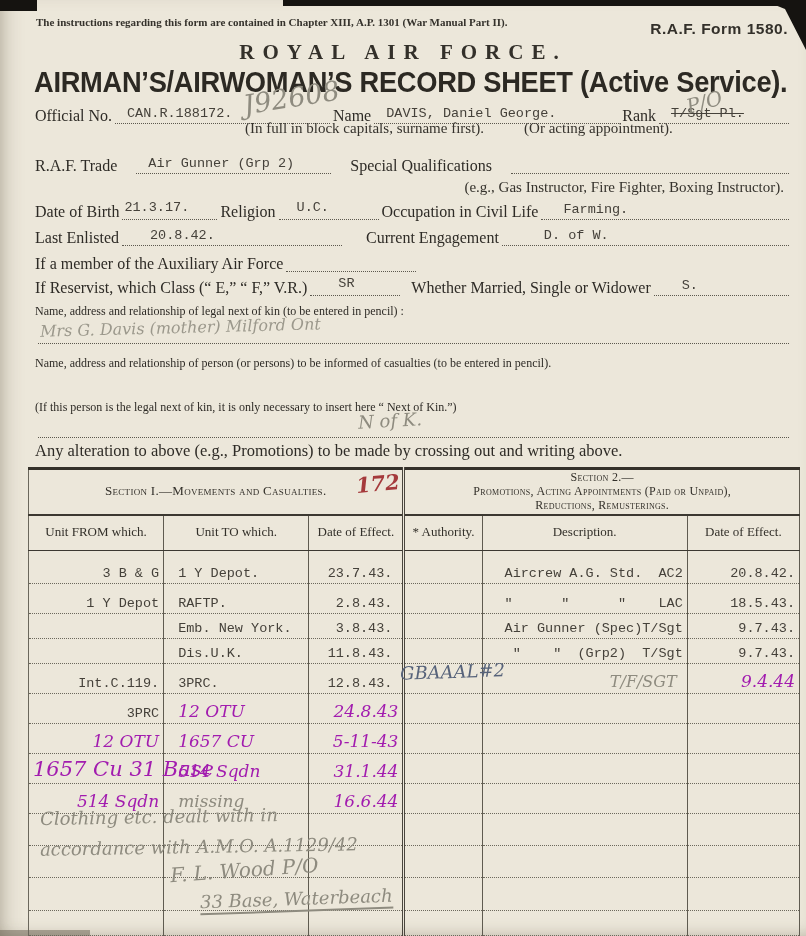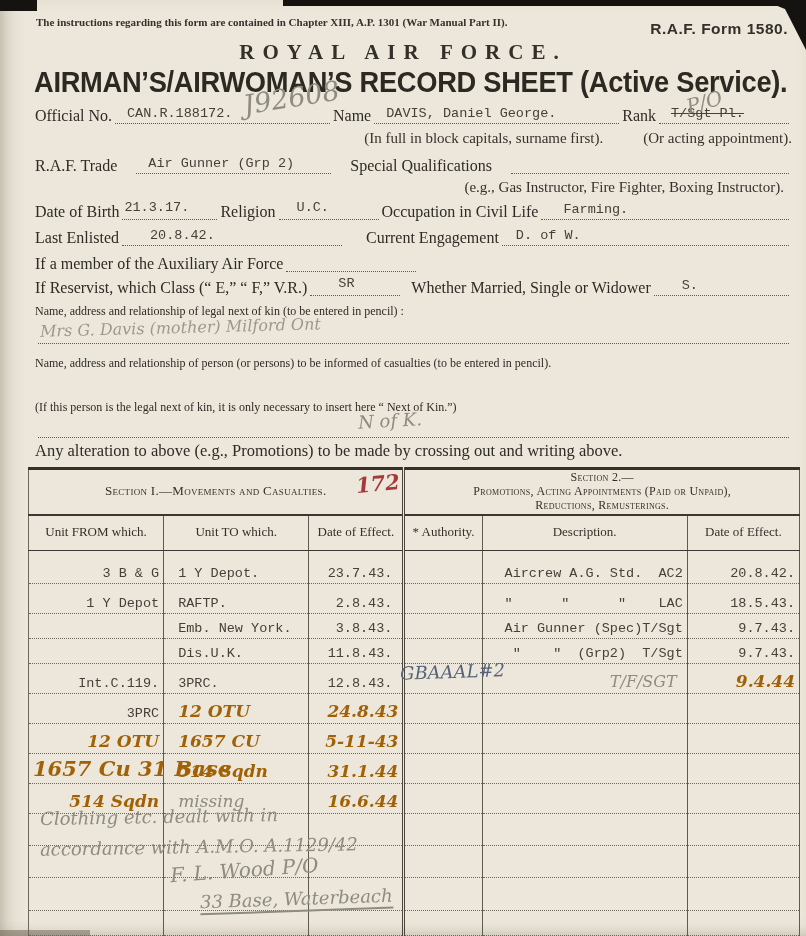--- a/index.html
+++ b/index.html
@@ -42,21 +42,21 @@
   table.rec{position:absolute;left:28px;top:467px;width:772px;border-collapse:collapse;table-layout:fixed;
     border-top:3px solid #35312a;border-left:1px solid #6b675c;font-size:13px;}
   table.rec td{vertical-align:bottom;padding:0 4px 2px 4px;overflow:visible;}
   td.c1,td.c2,td.c3,td.c5,td.c6{border-right:1px solid #5f5b50;}
   td.c4{border-right:1px solid #5f5b50;}
   .dbl{border-left:3px double #4a463e;}
   tr.sect td{border-bottom:2px solid #3c3831;vertical-align:middle;text-align:center;font-variant:small-caps;font-size:13px;letter-spacing:.3px;color:#33302a;}
   tr.cols td{border-bottom:1.5px solid #3c3831;text-align:center;font-size:13px;color:#33302a;vertical-align:middle;}
   tr.data td{border-bottom:1px dotted #6c685c;}
   .ct{text-align:right;} .lt{text-align:left;padding-left:14px !important;} .rt{text-align:right;padding-right:10px !important;}
-  td.hw{font-family:"DejaVu Serif",serif;font-style:italic;font-size:17px;color:#a16207;white-space:nowrap;font-weight:bold;}
+  td.hw{font-family:"DejaVu Serif",serif;font-style:italic;font-size:17px;color:#a21caf;white-space:nowrap;}
   td.hwp{font-family:"DejaVu Serif",serif;font-style:italic;font-size:16px;color:#8e8b7f;white-space:nowrap;}
   .s2sub{font-size:12px;display:block;line-height:14px;}
   .underl{border-bottom:2px solid #8e8b7f;padding-bottom:1px;}
 </style>
 </head>
 <body>
 
 <div class="page">
 
   <div class="art-tl"></div>
@@ -77,21 +77,21 @@
     <span class="lbl">Name</span>
     <span class="lead" style="flex:0 0 245px;">
         <span class="tv">DAVIS, Daniel George.</span>
       </span>
     <span class="lbl">Rank</span>
     <span class="lead">
         <span class="tv struck">T/Sgt Pl.</span>
       </span>
   </div>
 
-  <div class="fl" style="top:130px;justify-content:flex-end;">
+  <div class="fl" style="top:120px;">
     <span class="hint" style="margin-left:210px;">(In full in block capitals, surname first).</span>
     <span class="hint" style="margin-left:40px;">(Or acting appointment).</span>
   </div>
 
   <div class="fl" style="top:154px;gap:16px;">
     <span class="lbl">R.A.F. Trade</span>
     <span class="lead" style="flex:0 0 195px;">
         <span class="tv">Air Gunner (Grp 2)</span>
       </span>
     <span class="lbl">Special Qualifications</span>
@@ -117,21 +117,21 @@
       </span>
   </div>
 
   <div class="fl" style="top:226px;">
     <span class="lbl">Last Enlisted</span>
     <span class="lead" style="flex:0 0 220px;">
         <span class="tv" style="left:28px;">20.8.42.</span>
       </span>
     <span class="lbl" style="margin-left:21px;">Current Engagement</span>
     <span class="lead">
-        <span class="tv" style="left:14px;">D. of W.</span>
+        <span class="tv" style="left:42px;">D. of W.</span>
       </span>
   </div>
 
   <div class="fl" style="top:252px;">
     <span class="lbl">If a member of the Auxiliary Air Force</span>
     <span class="lead" style="flex:0 0 130px;"></span>
     <span style="flex:1;"></span>
   </div>
 
   <div class="fl" style="top:276px;">

